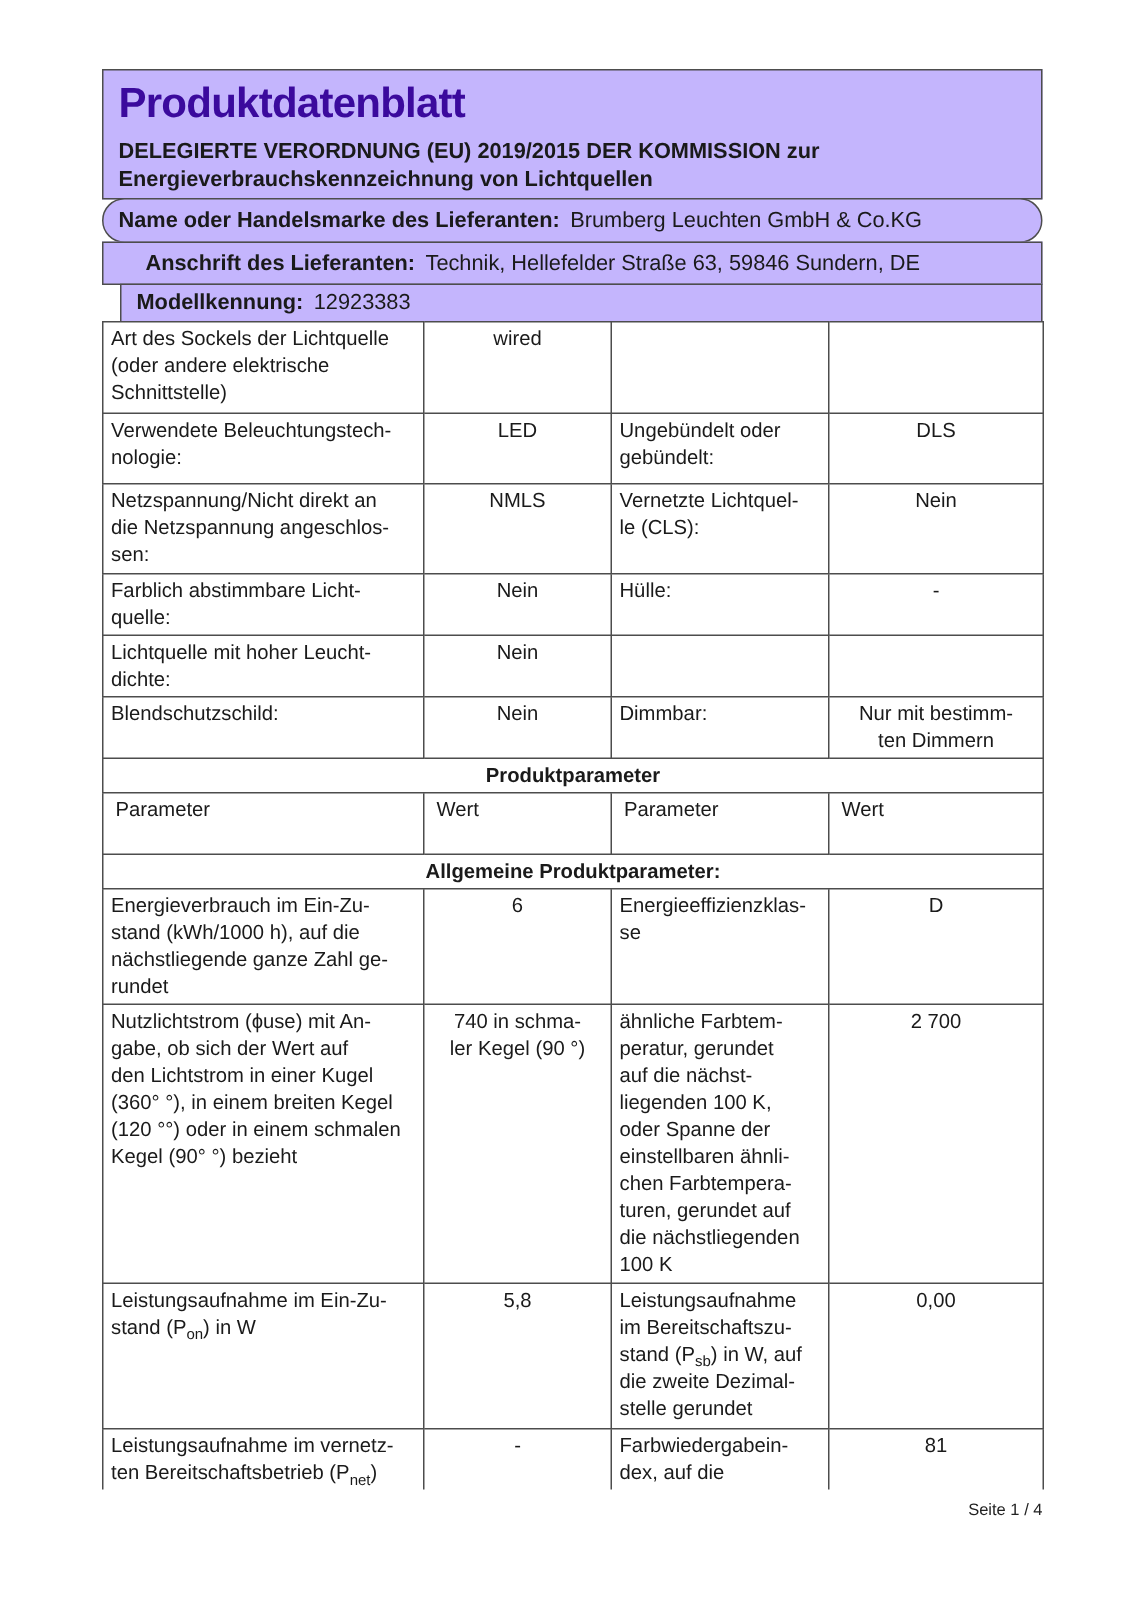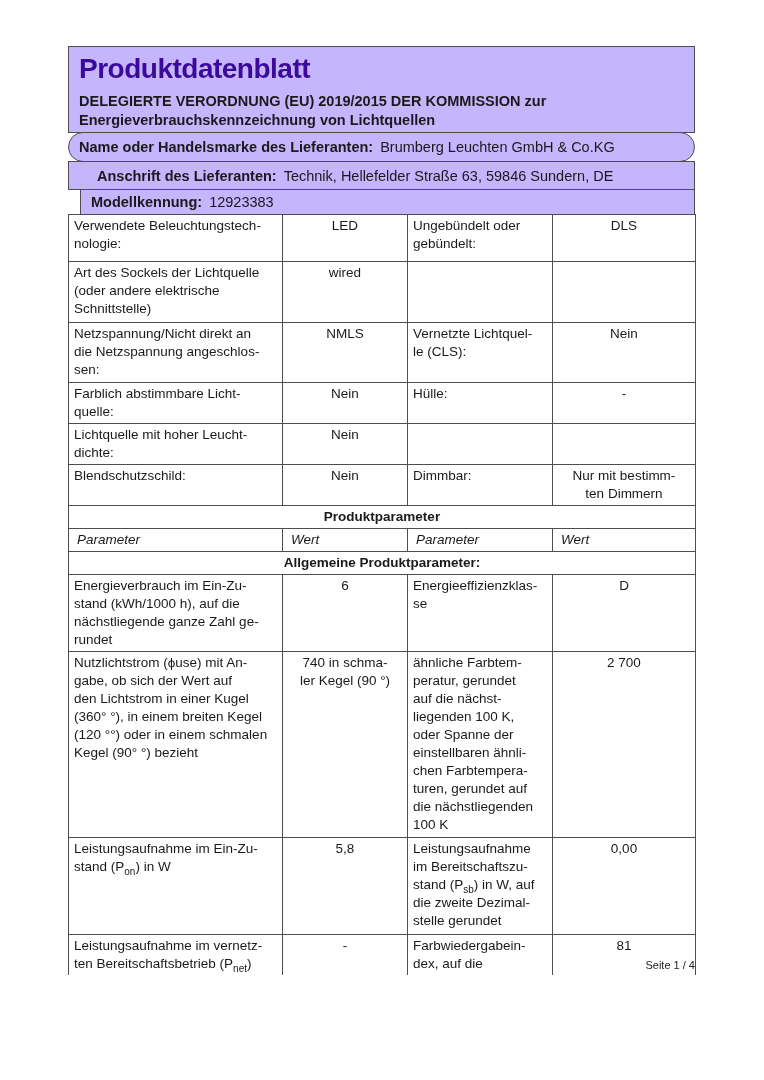--- a/index.html
+++ b/index.html
@@ -76,21 +76,21 @@
     font-weight: bold;
     padding: 2px 4px;
   }
   tr.hdr td { font-weight: normal; text-align: left; padding: 2px 5px 2px 8px; }
   tr.cut td { border-bottom: none; }
   sub { font-size: 10px; line-height: 0; }
 
   .footer {
     position: absolute;
     left: 68px;
-    top: 959px;
+    top: 1001px;
     width: 627px;
     text-align: right;
     font-size: 11px;
     color: #222222;
   }
 </style>
 </head>
 <body>
 
 <div class="page">
@@ -116,36 +116,36 @@
 
 
     <table class="params">
       <colgroup>
         <col style="width:214px">
           <col style="width:125px">
           <col style="width:145px">
           <col style="width:143px">
       </colgroup>
       <tbody>
+        <tr style="height:61px;">
+          <td class="p1">Art des Sockels der Lichtquelle
+(oder andere elektrische
+Schnittstelle)</td>
+          <td class="v">wired</td>
+          <td class="p2"></td>
+          <td class="v"></td>
+        </tr>
         <tr style="height:47px;">
           <td class="p1">Verwendete Beleuchtungstech-
 nologie:</td>
           <td class="v">LED</td>
           <td class="p2">Ungebündelt oder
 gebündelt:</td>
           <td class="v">DLS</td>
         </tr>
-        <tr style="height:61px;">
-          <td class="p1">Art des Sockels der Lichtquelle
-(oder andere elektrische
-Schnittstelle)</td>
-          <td class="v">wired</td>
-          <td class="p2"></td>
-          <td class="v"></td>
-        </tr>
         <tr style="height:60px;">
           <td class="p1">Netzspannung/Nicht direkt an
 die Netzspannung angeschlos-
 sen:</td>
           <td class="v">NMLS</td>
           <td class="p2">Vernetzte Lichtquel-
 le (CLS):</td>
           <td class="v">Nein</td>
         </tr>
         <tr style="height:40px;">
@@ -166,21 +166,21 @@
           <td class="p1">Blendschutzschild:</td>
           <td class="v">Nein</td>
           <td class="p2">Dimmbar:</td>
           <td class="v">Nur mit bestimm-
 ten Dimmern</td>
         </tr>
 
         <tr style="height:23px;">
           <td class="section-cell" colspan="4">Produktparameter</td>
         </tr>
-        <tr class="hdr" style="height:23px;font-style:italic;">
+        <tr class="hdr" style="height:41px;">
           <td>Parameter</td>
           <td>Wert</td>
           <td>Parameter</td>
           <td>Wert</td>
         </tr>
         <tr style="height:22px;">
           <td class="section-cell" colspan="4">Allgemeine Produktparameter:</td>
         </tr>
 
         <tr style="height:77px;">

